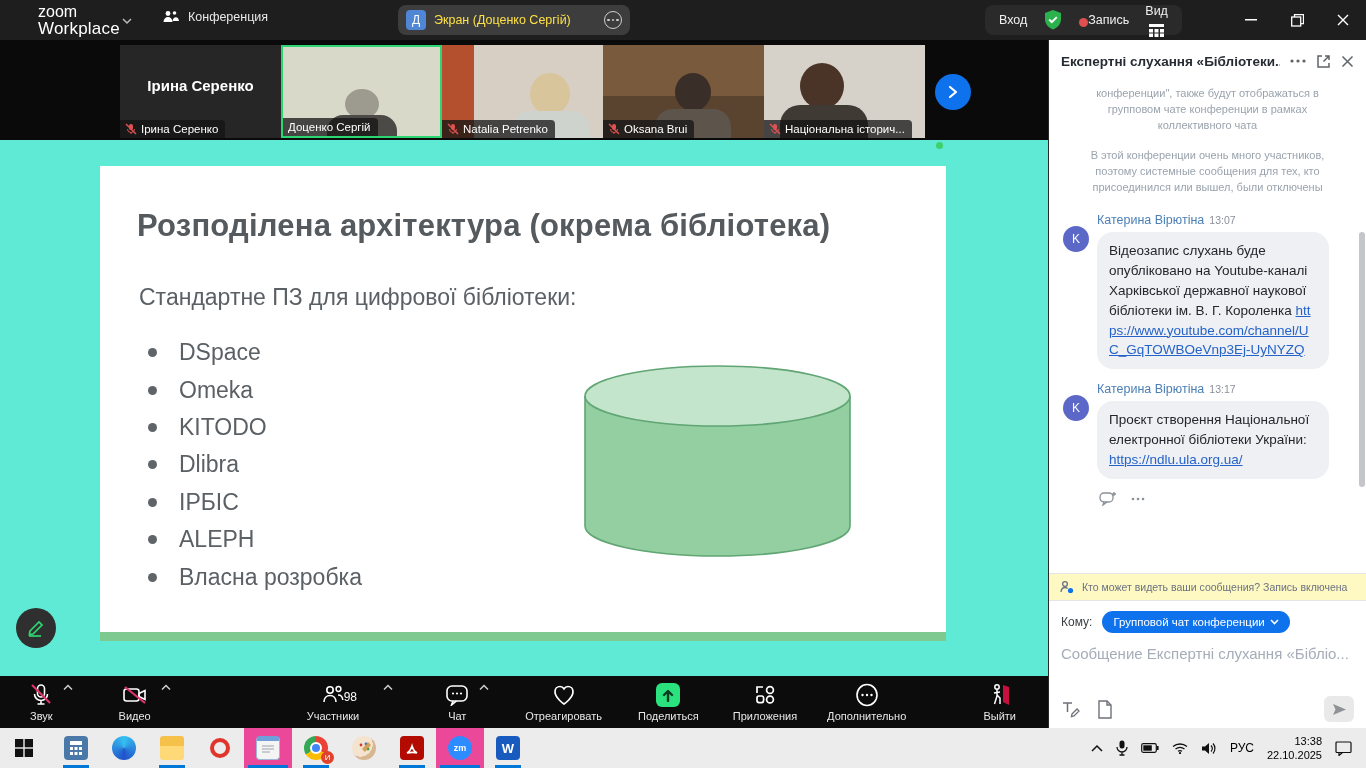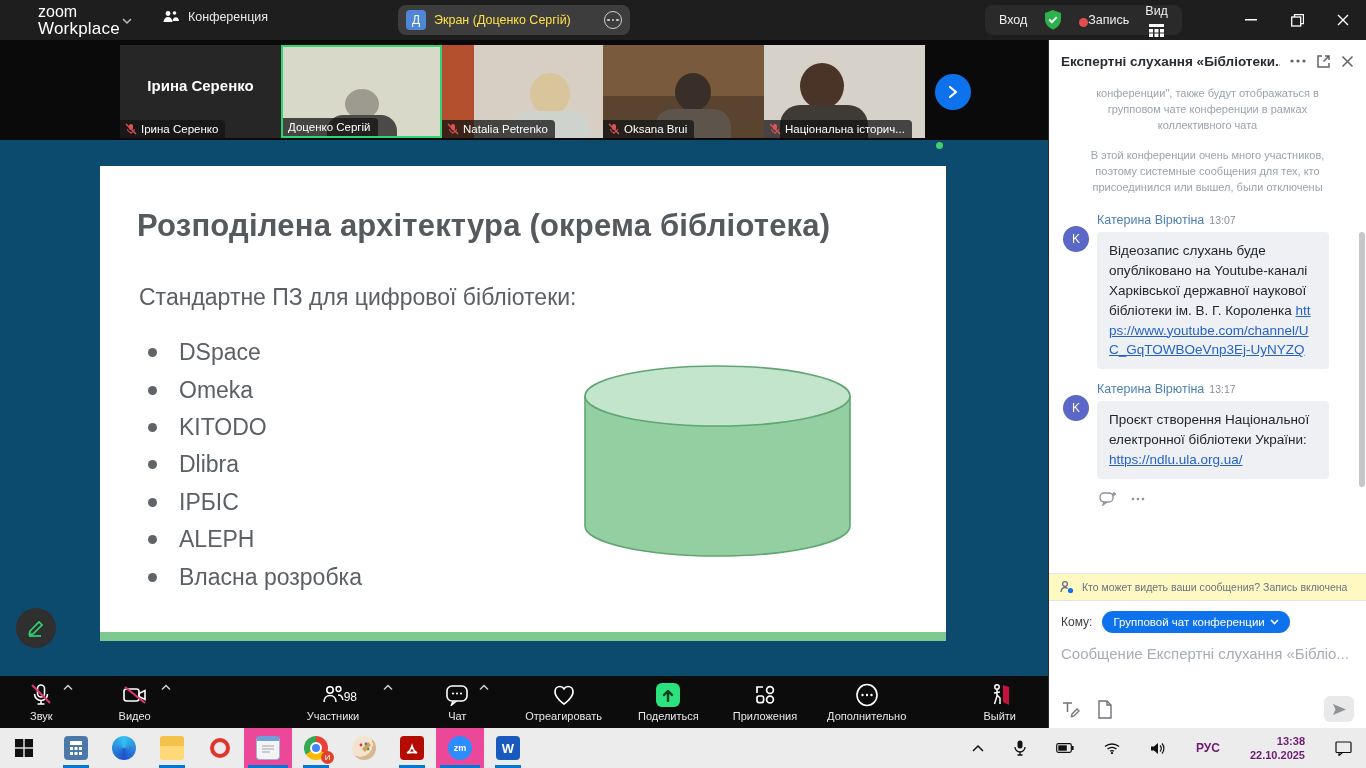--- a/index.html
+++ b/index.html
@@ -62,21 +62,21 @@
   .t4 .body { position:absolute; width:76px; height:32px; border-radius:18px 18px 0 0;
               background:#5d554b; left:52px; top:64px; }
   .t5 .head { width:44px; height:46px; background:#4a3428; left:36px; top:18px; }
   .t5 .body { position:absolute; width:88px; height:36px; border-radius:20px 20px 0 0;
               background:#3f3a34; left:16px; top:60px; }
   .next-btn { position:absolute; left:935px; top:34px; width:36px; height:36px;
               border-radius:50%; background:#0e72ed; display:flex; align-items:center;
               justify-content:center; }
 
   
-  #stage { position:absolute; top:140px; left:0; width:1048px; height:536px; background:#0c4a6e; }
+  #stage { position:absolute; top:140px; left:0; width:1048px; height:536px; background:#5eead4; }
   #slide { position:absolute; left:100px; top:26px; width:846px; height:475px; background:#fff; }
   .slide-bar { position:absolute; left:0; bottom:0; width:100%; height:9px; background:#7ec98f; }
   .s-title { position:absolute; left:37px; top:42px; font-size:31px; font-weight:bold;
              color:#555a5e; letter-spacing:.2px; }
   .s-sub { position:absolute; left:39px; top:118px; font-size:23px; color:#5b6065; }
   .s-list { position:absolute; left:48px; top:168px; list-style:none; }
   .s-list li { font-size:23px; color:#5b6065; height:37.4px; display:flex; align-items:center; }
   .s-list li::before { content:""; width:9px; height:9px; border-radius:50%; background:#5f6468;
                        margin-right:22px; }
   .cyl { position:absolute; left:480px; top:197px; }
@@ -106,21 +106,21 @@
              overflow:hidden; }
   .c-msgs { flex:1; position:relative; padding:4px 14px 0 14px; overflow:hidden; }
   .sysmsg { text-align:center; color:#9aa3ad; font-size:11px; line-height:1.45;
             margin:0 auto 14px auto; width:92%; }
   .msg { display:flex; gap:8px; margin-bottom:10px; }
   .msg .avk { width:26px; height:26px; border-radius:50%; background:#5b68c8; color:#fff;
               font-size:12px; display:flex; align-items:center; justify-content:center;
               flex:0 0 26px; margin-top:16px; }
   .msg .mname { font-size:12.5px; color:#4a7fb5; }
   .msg .mtime { font-size:10.5px; color:#8a9099; margin-left:5px; }
-  .bubble { background:#eef0f4; border-radius:4px; padding:9px 12px; margin-top:4px;
+  .bubble { background:#eef0f4; border-radius:16px; padding:9px 12px; margin-top:4px;
             font-size:13.5px; color:#23272d; line-height:1.48; max-width:232px; }
   .bubble a { color:#2563c9; text-decoration:underline; word-break:break-all; }
   .m-actions { display:flex; gap:14px; align-items:center; padding:2px 0 0 36px; color:#8a9099; }
   .scrollthumb { position:absolute; right:1px; top:150px; width:6px; height:255px;
                  background:#c4c6ca; border-radius:3px; }
   .c-notice { border-top:1px solid #e3e5e8; border-bottom:1px solid #e3e5e8; background:#fef9c3;
               padding:5px 10px; display:flex; gap:7px; align-items:center; }
   .c-notice span { font-size:10.5px; color:#6b7280; line-height:1.35; }
   .c-compose { padding:10px 12px 6px 12px; flex:0 0 auto; }
   .to-row { display:flex; align-items:center; gap:10px; }
@@ -153,22 +153,22 @@
       border-radius:50%; background:#e0432b; color:#fff; font-size:8px; display:flex;
       align-items:center; justify-content:center; }
   .folder-ico { background:linear-gradient(180deg,#f6c14a 0 40%, #ffd978 40%); border-radius:3px; }
   .calc-ico { background:#4a78a8; }
   .note-ico { background:#f4f4f4; border:1px solid #9db6d6; border-top:5px solid #6f9fd8; }
   .paint-ico { background:radial-gradient(circle at 35% 35%, #f3e3cf 55%, #d8b690 56%);
                border-radius:50%; }
   .pdf-ico { background:#b30b00; color:#fff; }
   .zoom-ico { background:#2d8cff; border-radius:50%; color:#fff; font-size:9px; }
   .word-ico { background:#185abd; color:#fff; font-size:13px; }
-  .tray { margin-left:auto; display:flex; align-items:center; gap:30px; padding-right:14px;
-          color:#701a75;font-weight:bold; }
+  .tray { margin-left:auto; display:flex; align-items:center; gap:13px; padding-right:14px;
+          color:#000000; }
   .tray .lang { font-size:12px; }
   .clock { font-size:11px; text-align:right; line-height:1.3; }
 
   svg { display:block; }
 </style>
 </head>
 <body>
 
 <div id="titlebar">
   <div class="logo">

